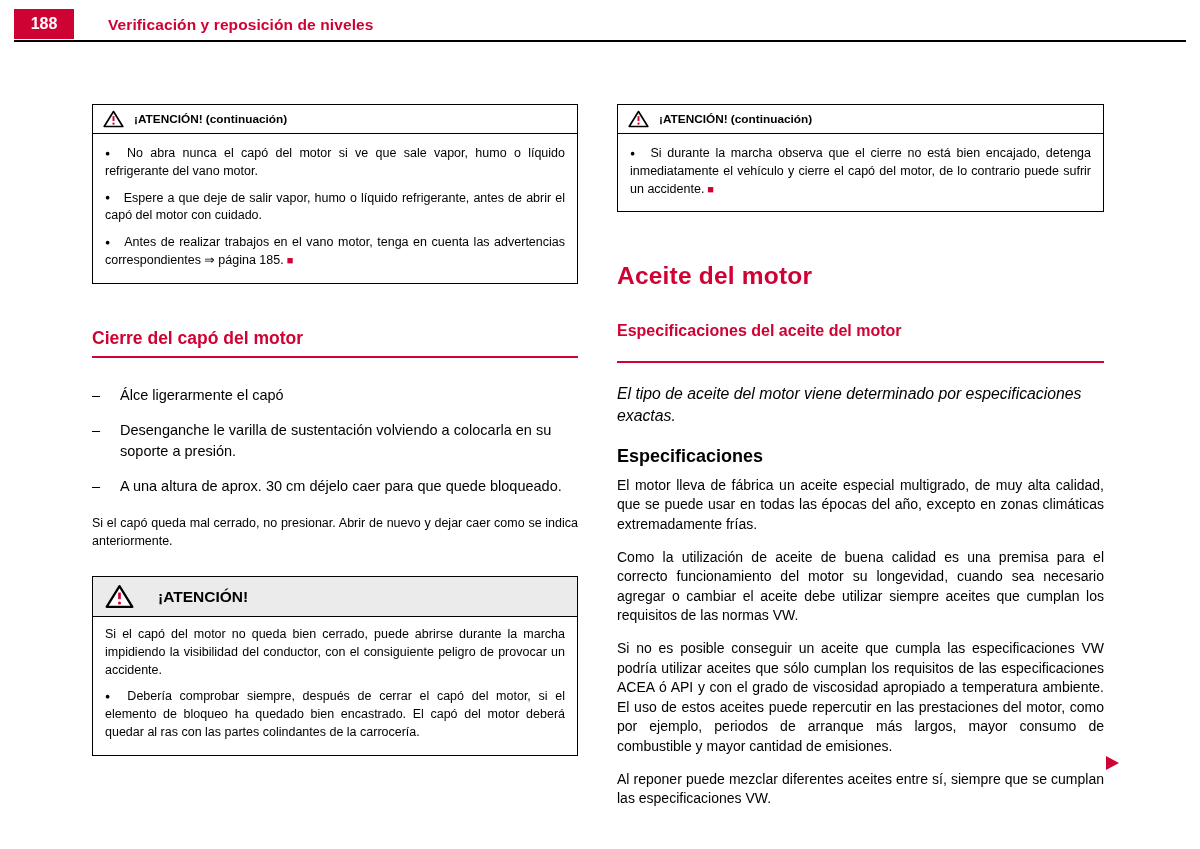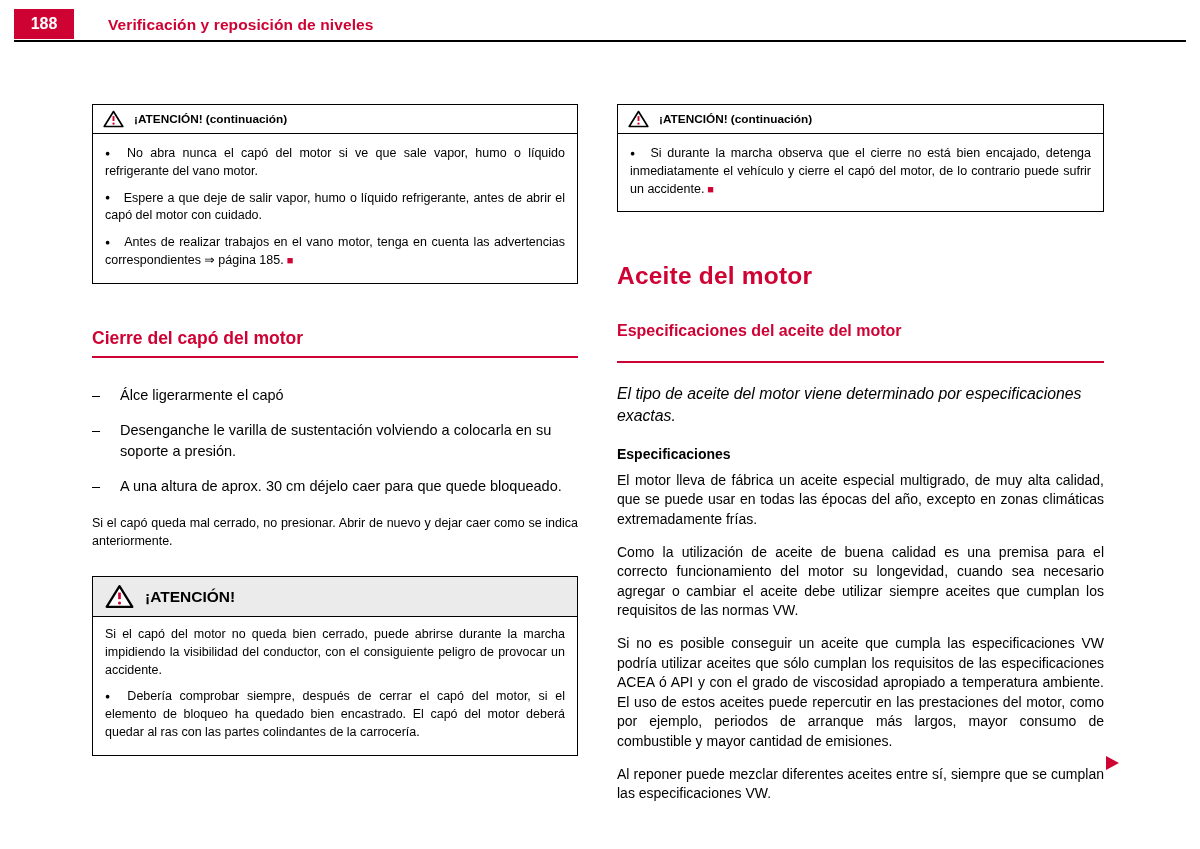--- a/index.html
+++ b/index.html
@@ -48,21 +48,21 @@
     margin:0 0 9px 0; font-weight:normal; font-size:12.5px; line-height:1.42;
     text-align:justify;
   }
   .warn-item:last-child { margin-bottom:0; }
   .warn-item.bulleted::before {
     content:"\25CF"; font-size:8.5px; margin-right:13px; position:relative; top:-1.5px;
   }
   .endmark { color:var(--accent); font-size:11px; margin-left:3px; }
 
   .warnbox.big .warnbox-head {
-    background:#ebebeb; padding:7px 12px; gap:11px; border-bottom:1.5px solid #000;
+    background:#ebebeb; padding:7px 12px; gap:24px; border-bottom:1.5px solid #000;
   }
   .warn-title-big { font-weight:bold; font-size:15.5px; }
   .tri-icon.lg { width:29px; height:25px; flex:none; }
   .warnbox.big .warnbox-body { padding:9px 12px 13px 12px; }
 
   
   h2.section-title {
     margin:44px 0 0 0; color:var(--accent); font-size:17.5px; font-weight:bold;
     border-bottom:2px solid var(--accent); padding-bottom:7px;
   }
@@ -81,21 +81,21 @@
     margin:50px 0 0 0; color:var(--accent); font-size:24.5px; font-weight:bold;
     letter-spacing:.2px;
   }
   h3.subsection-title {
     margin:32px 0 0 0; color:var(--accent); font-size:16px; font-weight:bold;
     border-bottom:2px solid var(--accent); padding-bottom:21px;
   }
   .intro-italic {
     margin:20px 0 0 0; font-style:italic; font-size:15.8px; line-height:1.38;
   }
-  .spec-heading { margin:19px 0 0 0; font-weight:bold; font-size:14px; }
+  .spec-heading { margin:19px 0 0 0; font-weight:bold; font-size:18px; }
   .body-para {
     margin:13px 0 0 0; font-size:14px; line-height:1.4; text-align:justify;
   }
   .body-para.first { margin-top:9px; }
 
   
   .next-page-arrow {
     position:absolute; left:1106px; top:746px;
     width:0; height:0;
     border-left:13px solid var(--accent);

